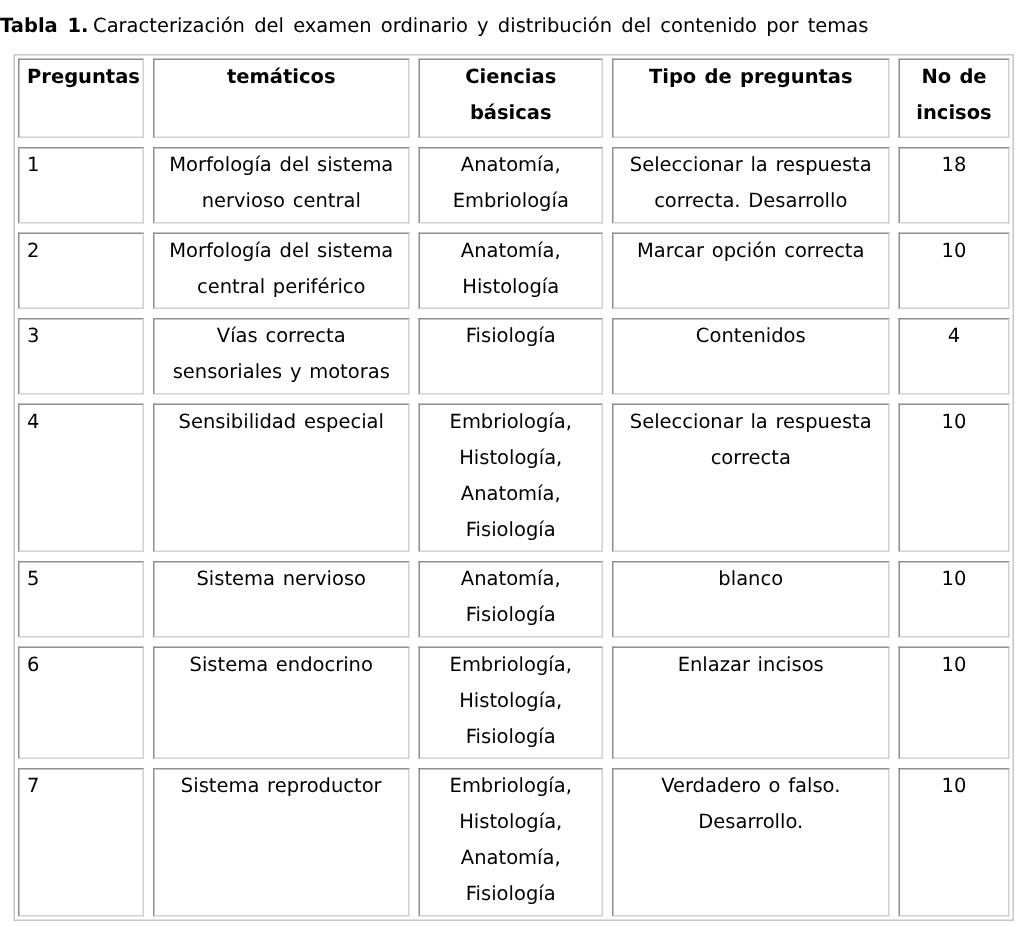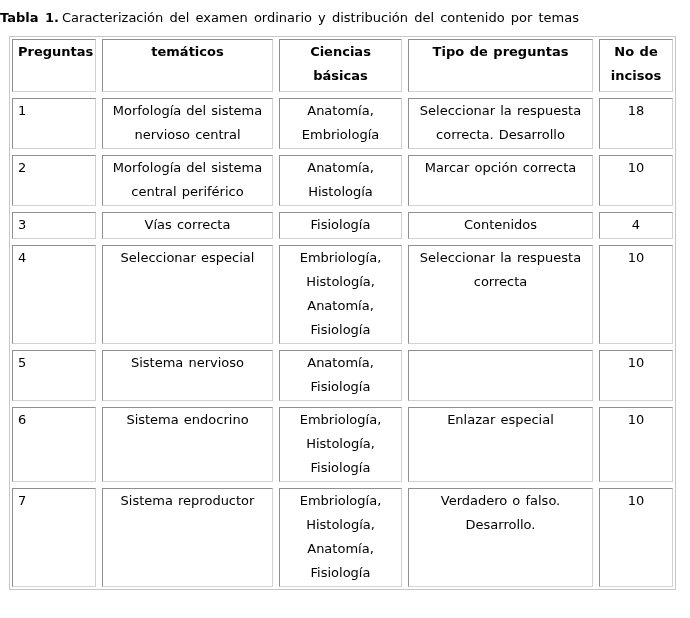--- a/index.html
+++ b/index.html
@@ -102,63 +102,65 @@
           <div class="line">Histología</div>
         </div><div class="cell">
           <div class="line">Marcar opción correcta</div>
         </div><div class="cell">
           <div class="line">10</div>
         </div></div>
       <div class="trow"><div class="cell first">
           <div class="line">3</div>
         </div><div class="cell">
           <div class="line">Vías correcta</div>
+          <div class="line">sensoriales y motoras</div>
         </div><div class="cell">
           <div class="line">Fisiología</div>
         </div><div class="cell">
           <div class="line">Contenidos</div>
         </div><div class="cell">
           <div class="line">4</div>
         </div></div>
       <div class="trow"><div class="cell first">
           <div class="line">4</div>
         </div><div class="cell">
-          <div class="line">Seleccionar especial</div>
+          <div class="line">Sensibilidad especial</div>
         </div><div class="cell">
           <div class="line">Embriología,</div>
           <div class="line">Histología,</div>
           <div class="line">Anatomía,</div>
           <div class="line">Fisiología</div>
         </div><div class="cell">
           <div class="line">Seleccionar la respuesta</div>
           <div class="line">correcta</div>
         </div><div class="cell">
           <div class="line">10</div>
         </div></div>
       <div class="trow"><div class="cell first">
           <div class="line">5</div>
         </div><div class="cell">
           <div class="line">Sistema nervioso</div>
         </div><div class="cell">
           <div class="line">Anatomía,</div>
           <div class="line">Fisiología</div>
         </div><div class="cell">
+          <div class="line">blanco</div>
         </div><div class="cell">
           <div class="line">10</div>
         </div></div>
       <div class="trow"><div class="cell first">
           <div class="line">6</div>
         </div><div class="cell">
           <div class="line">Sistema endocrino</div>
         </div><div class="cell">
           <div class="line">Embriología,</div>
           <div class="line">Histología,</div>
           <div class="line">Fisiología</div>
         </div><div class="cell">
-          <div class="line">Enlazar especial</div>
+          <div class="line">Enlazar incisos</div>
         </div><div class="cell">
           <div class="line">10</div>
         </div></div>
       <div class="trow"><div class="cell first">
           <div class="line">7</div>
         </div><div class="cell">
           <div class="line">Sistema reproductor</div>
         </div><div class="cell">
           <div class="line">Embriología,</div>
           <div class="line">Histología,</div>

